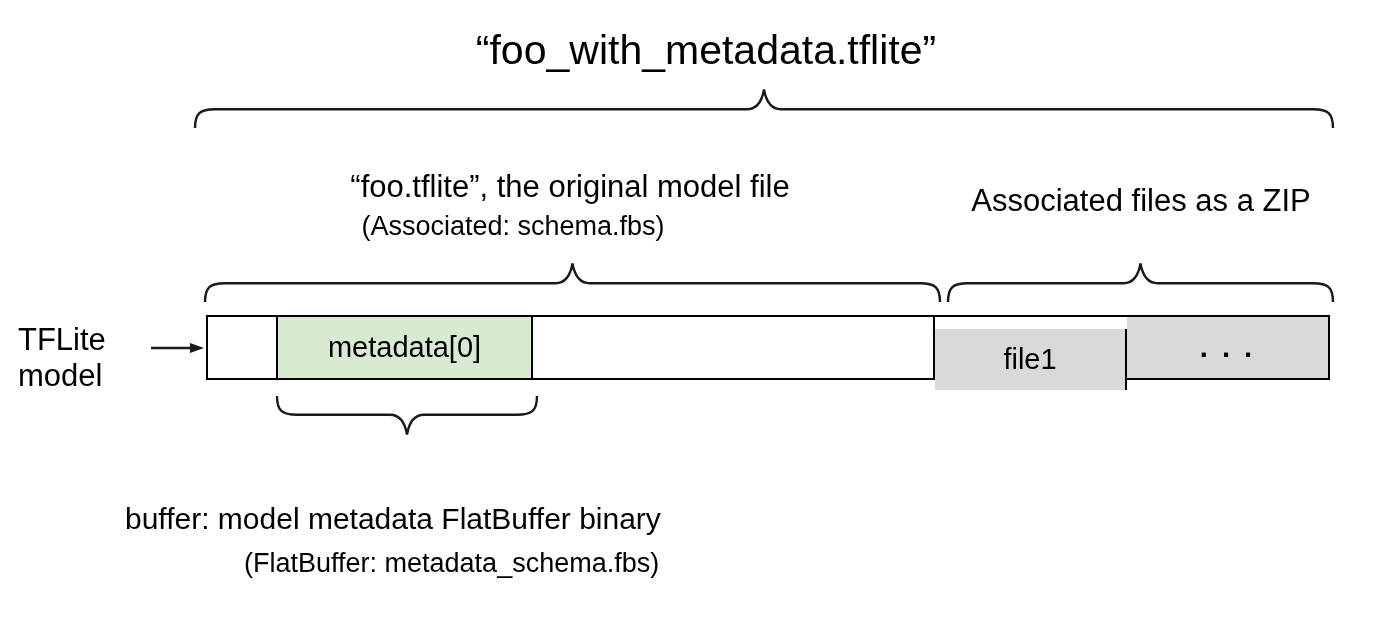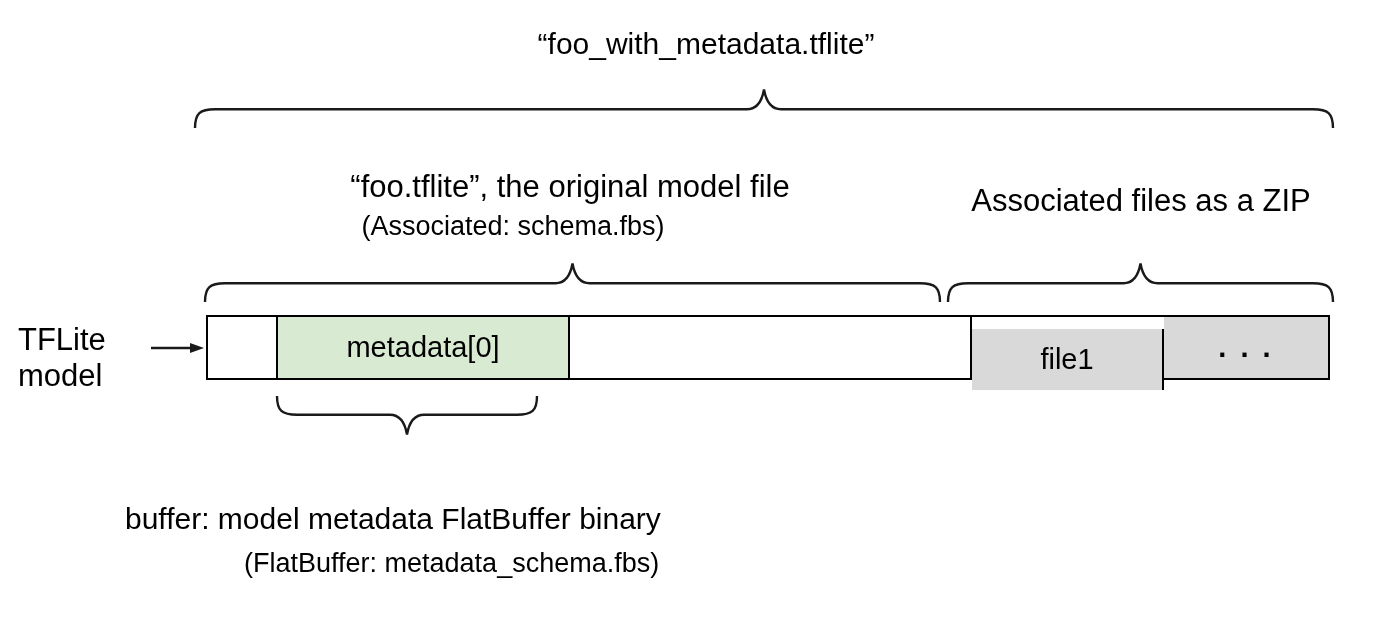--- a/index.html
+++ b/index.html
@@ -6,21 +6,21 @@
   .canvas{
     position:relative;
     width:1382px;height:621px;
     background:#fff;
     font-family:"Liberation Sans", sans-serif;
     color:#000;
     overflow:hidden;
   }
   .abs{position:absolute;white-space:nowrap;}
   .centered{transform:translateX(-50%);}
-  .title{font-size:30px;}
+  .title{font-size:41px;}
   .section-label{font-size:31px;}
   .section-sublabel{font-size:27px;}
   .pointer-label{font-size:31px;line-height:36px;}
   .note-line{font-size:30px;}
   .note-sub{font-size:27px;margin-left:32px;}
   .brace{position:absolute;overflow:visible;}
   .brace path{fill:none;stroke:var(--line,#1a1a1a);stroke-width:2.4;}
   .arrow{position:absolute;}
   .arrow line{stroke:var(--line,#1a1a1a);stroke-width:2.6;}
   .arrow polygon{fill:var(--line,#1a1a1a);}
@@ -34,21 +34,21 @@
   }
   .cell{
     display:flex;align-items:center;justify-content:center;
     font-size:29px;
     box-sizing:border-box;
     border-right:2px solid #000;
     height:100%;
   }
   .cell:last-child{border-right:none;}
   .cell-header{width:70px;background:#fff;}
-  .cell-metadata{width:292px;background:var(--green,#d9ead3);}
+  .cell-metadata{width:255px;background:var(--green,#d9ead3);}
   .cell-body{width:402px;background:#fff;}
   .cell-file1{width:192px;background:var(--gray,#d9d9d9);margin-top:12px;}
   .cell-dots{flex:1;background:var(--gray,#d9d9d9);letter-spacing:3px;font-weight:bold;}
 </style>
 </head>
 <body>
 
 <div class="canvas">
 
   <div class="abs centered title" style="left:706px;top:27px;">“foo_with_metadata.tflite”</div>

